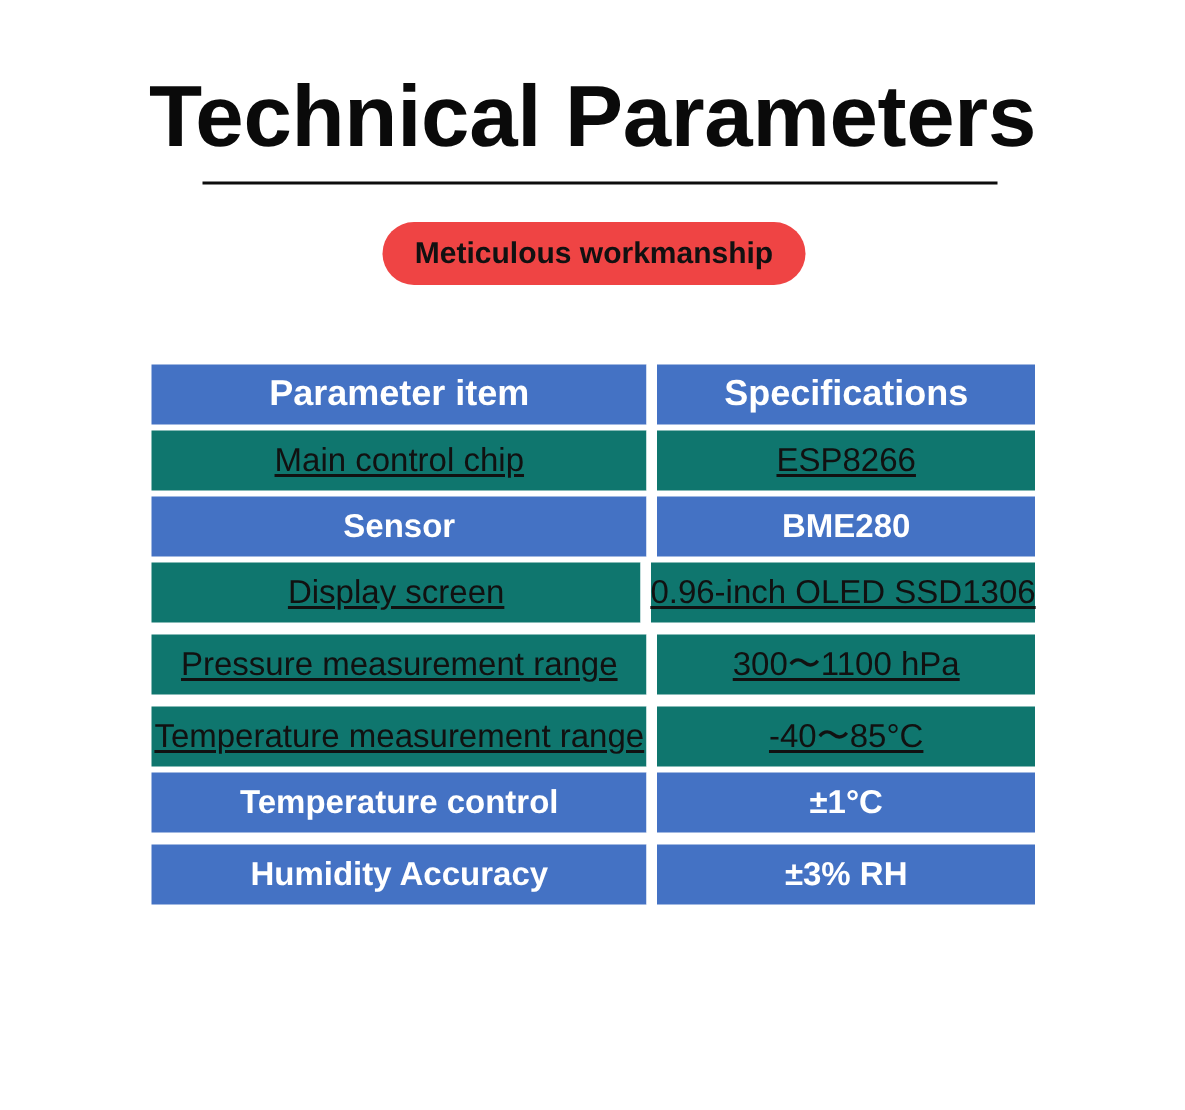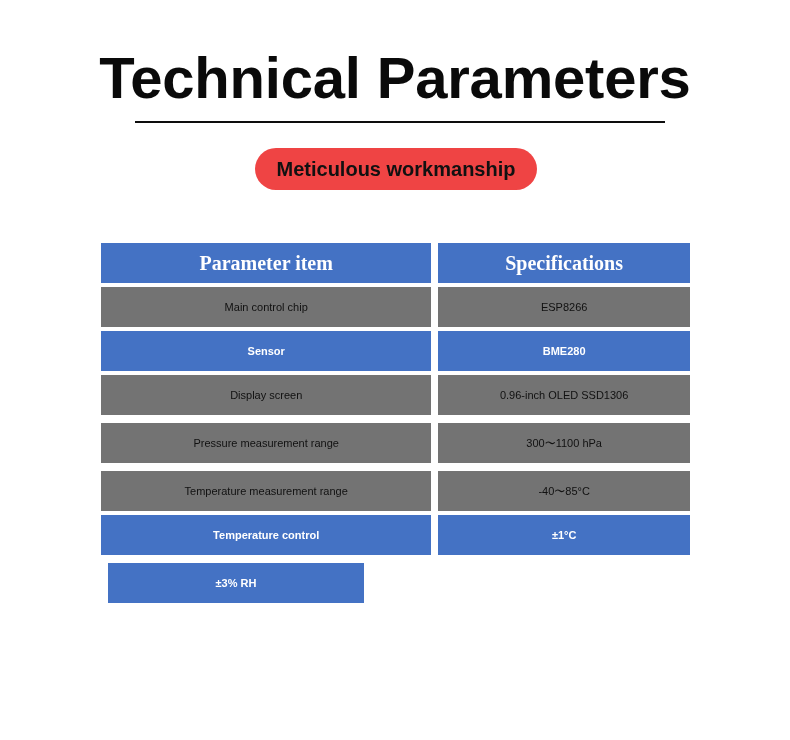--- a/index.html
+++ b/index.html
@@ -107,39 +107,39 @@
   }
 
   
   .row-blue .cell-param,
   .row-blue .cell-spec {
     background: #4472c4;
     color: #ffffff;
   }
   .row-blue .cell-param,
   .row-blue .cell-spec {
-    font-size: 11px;
+    font-size: 22px;
     font-weight: 700;
   }
 
   
   .row-white .cell-param,
   .row-white .cell-spec {
-    background: #737373;
+    background: #0f766e;
     color: #111111;
-    font-size: 11px;
+    font-size: 22px;
     font-weight: 400;
+    text-decoration: underline;
   }
 
   
   .row-header .cell-param,
   .row-header .cell-spec {
-    font-size: 20px;
+    font-size: 24px;
     font-weight: 700;
-    font-family: Liberation Serif, serif;
   }
 
   
   .gap-row {
     height: 4px;
     width: 589px;
     background: #ffffff;
   }
 </style>
 </head>
@@ -193,16 +193,17 @@
     </div>
     <div class="gap-row"></div>
     <div class="spec-row row-blue">
       <div class="cell cell-param">Temperature control</div>
       <div class="cell cell-spacer"></div>
       <div class="cell cell-spec">±1°C</div>
     </div>
     <div class="gap-row"></div>
     <div class="gap-row"></div>
     <div class="spec-row row-blue">
+      <div class="cell cell-param">Humidity Accuracy</div>
       <div class="cell cell-spacer"></div>
       <div class="cell cell-spec">±3% RH</div>
     </div>
   </div>
 
 </body></html>

